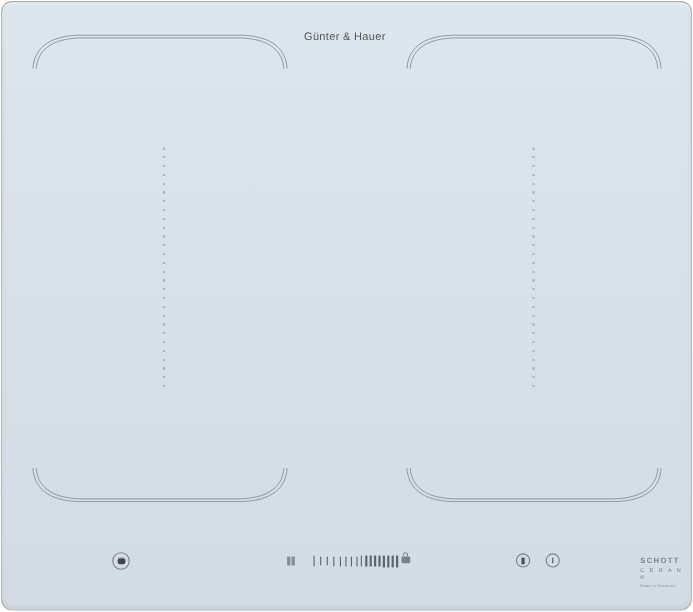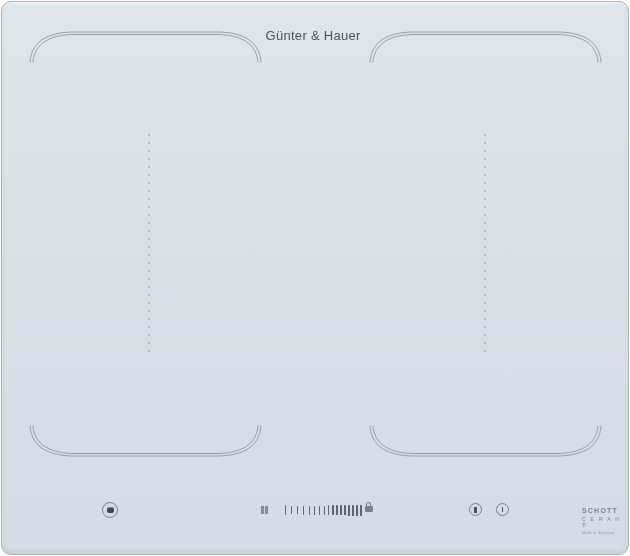--- a/index.html
+++ b/index.html
@@ -2,21 +2,21 @@
 <html><head>
 <meta charset="utf-8">
 <style>
   html,body{margin:0;padding:0;background:#ffffff;width:630px;height:556px;overflow:hidden;
     font-family:"Liberation Sans", sans-serif;}
   .hob{position:absolute;left:1px;top:1px;width:626px;height:552px;
     border:1px solid #a7b0b7;border-radius:10px;
     background:linear-gradient(180deg,#dde6ed 0%,#d8e1e8 45%,#d3dce4 100%);
     box-shadow:inset 0 1px 2px rgba(255,255,255,.8), inset 0 -2px 4px rgba(120,130,140,.18);}
   .brand{position:absolute;top:26px;left:50%;transform:translateX(-52%);
-    font-size:13px;letter-spacing:.3px;color:#4e545a;white-space:nowrap;}
+    font-size:10px;letter-spacing:.3px;color:#4e545a;white-space:nowrap;}
   .bracket{position:absolute;width:233px;height:33px;}
   .bracket svg{display:block;width:100%;height:100%;}
   .bracket.flip{transform:scaleY(-1);}
   .bl-tl{left:27px;top:28px;}
   .bl-tr{left:367px;top:28px;}
   .bl-bl{left:27px;top:423px;}
   .bl-br{left:367px;top:423px;}
   .divider{position:absolute;top:132px;width:2px;height:220px;
     background:repeating-linear-gradient(to bottom,#9fa9b1 0 2px,rgba(0,0,0,0) 2px 8px);
     opacity:.75;}

